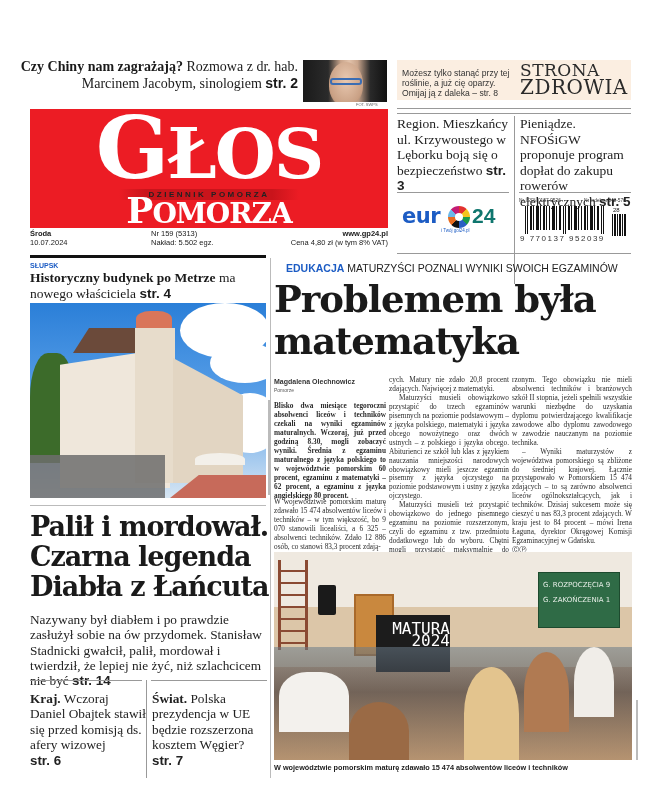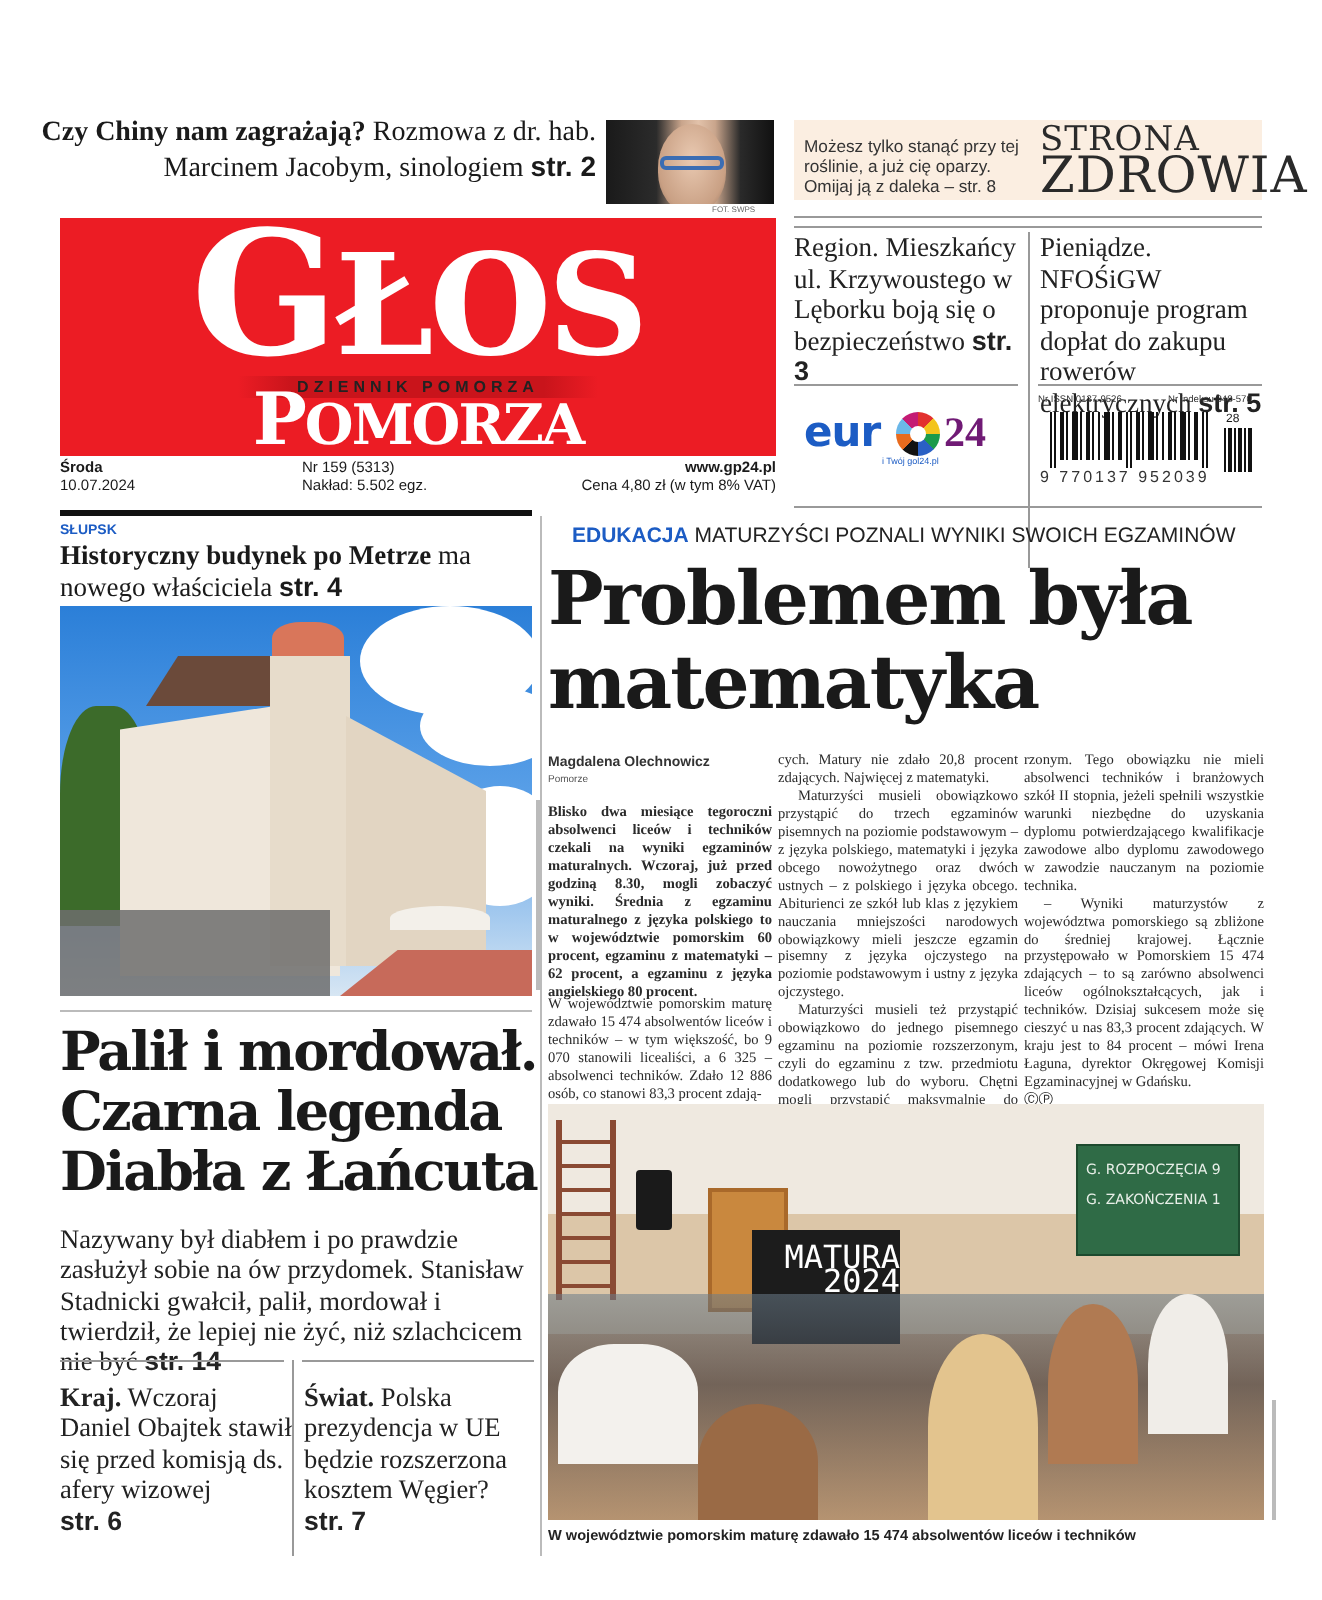--- a/index.html
+++ b/index.html
@@ -17,21 +17,21 @@
   #portrait { left: 303px; top: 60px; width: 84px; height: 42px; background: linear-gradient(90deg,#1a1a1a 0%,#2b2b2b 30%,#c9a58c 45%,#e2c2aa 55%,#c9a58c 65%,#2a2a2a 80%,#111 100%); overflow: hidden; }
   #portrait .head { position:absolute; left:26px; top:2px; width:34px; height:44px; border-radius:50% 50% 45% 45%; background: radial-gradient(ellipse at 50% 40%, #e9c9b1 0%, #c9a084 70%, #8a6a55 100%); }
   #portrait .glasses { position:absolute; left:27px; top:18px; width:32px; height:7px; border:2px solid #3b6db3; border-radius:3px; }
   #portrait-credit { left: 356px; top: 102px; font-size: 4px; color: #666; }
   #portrait-rule { left: 303px; top: 110px; width: 84px; height: 2px; background: #e0262a; }
 
   #health-box { left: 397px; top: 60px; width: 234px; height: 40px; background: #fbeee1; }
   #health-text { left: 402px; top: 69px; width: 120px; font-size: 8.6px; line-height: 9.8px; color: #333; }
   #health-brand { left: 520px; top: 62px; width: 108px; text-align: left; color: #2a2a2a; line-height: 17px; }
   #health-brand .l1 { font-size: 17px; letter-spacing: 0.5px; }
-  #health-brand .l2 { font-size: 25px; letter-spacing: 0.5px; }
+  #health-brand .l2 { font-size: 20px; letter-spacing: 0.5px; }
   #health-rule { left: 397px; top: 108px; width: 234px; height: 1px; background: #999; }
 
   
   #masthead { left: 30px; top: 109px; width: 358px; height: 119px; background: #ec1c24; overflow: hidden; }
   #mh-glos { left: 0; top: -12px; width: 358px; text-align: center; color: #fff; font-family: "DejaVu Serif", serif; font-weight: bold; font-size: 86px; letter-spacing: -2px; }
   #mh-glos .small { font-size: 70px; }
   #mh-dz { left: 0; top: 74px; width: 358px; text-align: center; }
   #mh-dz span { display: inline-block; background: linear-gradient(90deg, rgba(236,28,36,0) 0%, #c9141b 15%, #c9141b 85%, rgba(236,28,36,0) 100%); color: #222; font-family: "Liberation Sans", sans-serif; font-weight: bold; font-size: 8px; letter-spacing: 2.5px; padding: 1px 30px; }
   #mh-pomorza { left: 0; top: 80px; width: 358px; text-align: center; color: #fff; font-family: "DejaVu Serif", serif; font-weight: bold; font-size: 36px; letter-spacing: -1px; }
   #mh-pomorza .small { font-size: 28px; }
@@ -46,21 +46,21 @@
   .teaser-r .lead { font-weight: normal; }
   .teaser-r .str { font-family: "Liberation Sans", sans-serif; font-weight: bold; }
   #teaser-region { left: 397px; top: 116px; width: 115px; }
   #teaser-money { left: 520px; top: 116px; width: 115px; }
   #rcol-divider { left: 514px; top: 116px; width: 1px; height: 168px; background: #999; }
   #rcol-rule-a { left: 397px; top: 192px; width: 112px; height: 1px; background: #999; }
   #rcol-rule-b { left: 519px; top: 192px; width: 112px; height: 1px; background: #999; }
 
   #euro-logo { left: 402px; top: 204px; width: 104px; height: 30px; }
   #euro-text1 { left: 0; top: 0; font-family: "DejaVu Sans", sans-serif; font-weight: bold; font-size: 21px; color: #1c5cc4; letter-spacing: -0.5px; }
-  #euro-text2 { left: 70px; top: 0; font-family: Liberation Serif, serif; font-weight: bold; font-size: 21px; color: #701a75; }
+  #euro-text2 { left: 70px; top: 0; font-family: Liberation Sans, sans-serif; font-weight: bold; font-size: 21px; color: #0f766e; }
   #euro-flower { left: 46px; top: 2px; width: 22px; height: 22px; border-radius: 50%; background: conic-gradient(#e2312f 0 12%, #f3c41d 12% 25%, #1b9a4b 25% 37%, #2a60c4 37% 50%, #111 50% 62%, #e86b1e 62% 75%, #6bb7e8 75% 87%, #c41b74 87% 100%); }
   #euro-flower::after { content: ""; position: absolute; left: 7px; top: 7px; width: 8px; height: 8px; border-radius: 50%; background: #fff; }
   #euro-sub { left: 441px; top: 228px; font-size: 4.5px; color: #1c5cc4; font-family: "Liberation Sans", sans-serif; }
 
   #issn { left: 519px; top: 198px; font-size: 4.8px; font-family: "Liberation Sans", sans-serif; color: #333; }
   #index { left: 584px; top: 198px; font-size: 4.8px; font-family: "Liberation Sans", sans-serif; color: #333; }
   #barcode { left: 525px; top: 206px; width: 80px; height: 28px; }
   #barcode-num { left: 520px; top: 234px; width: 90px; font-size: 8px; letter-spacing: 1.5px; font-family: "Liberation Sans", sans-serif; color: #333; }
   #barcode2 { left: 612px; top: 214px; width: 14px; height: 22px; }
   #barcode2-num { left: 613px; top: 207px; font-size: 6px; font-family: "Liberation Sans", sans-serif; }

